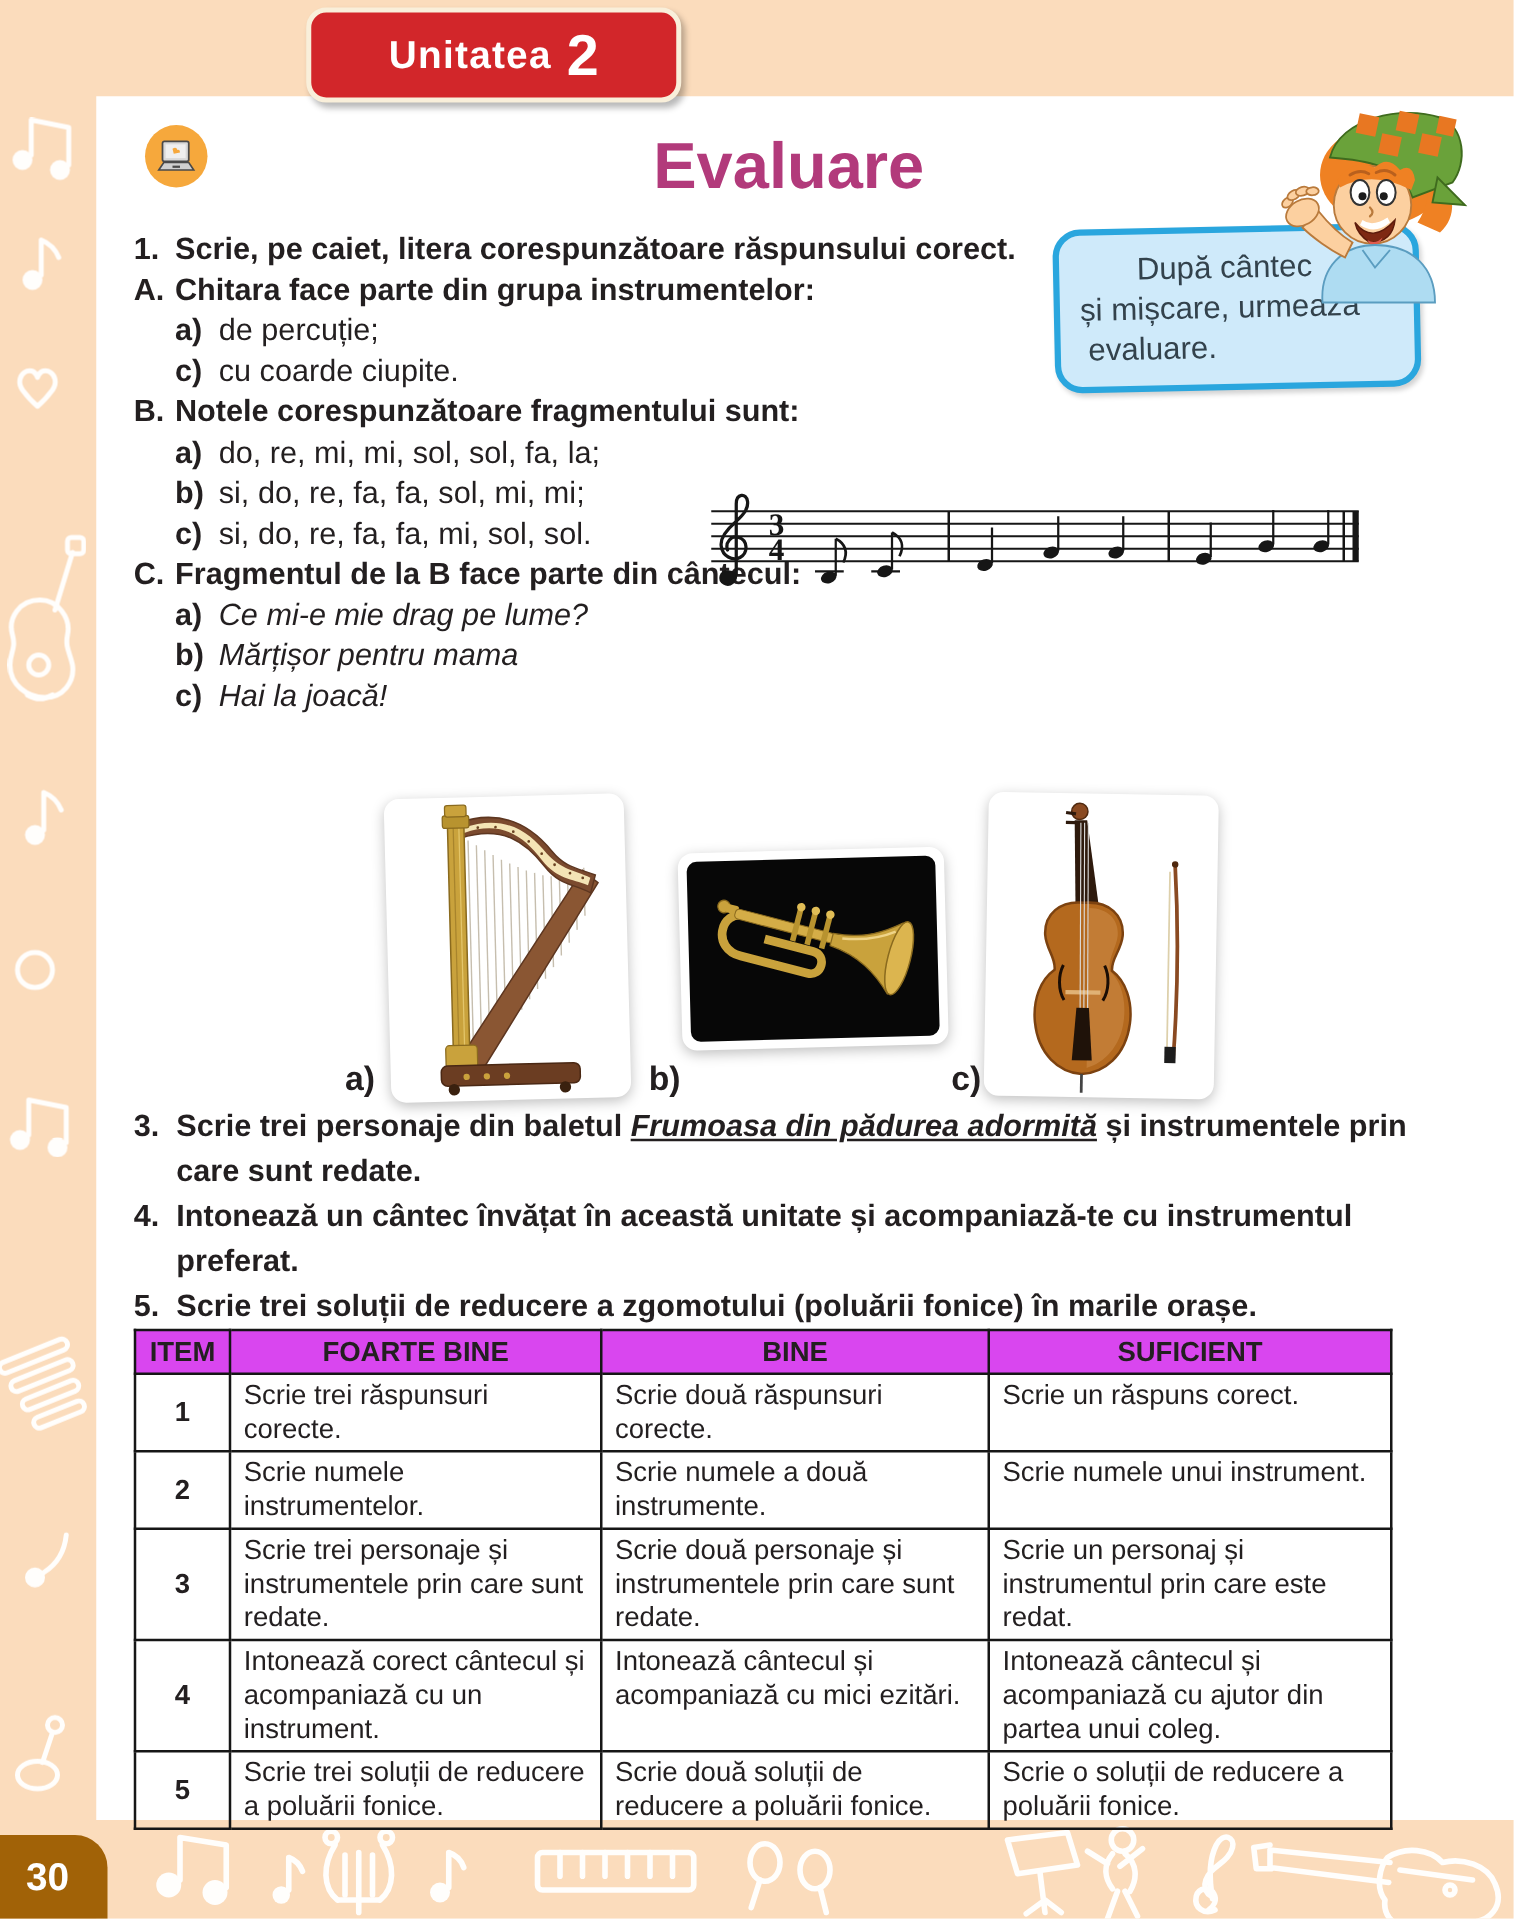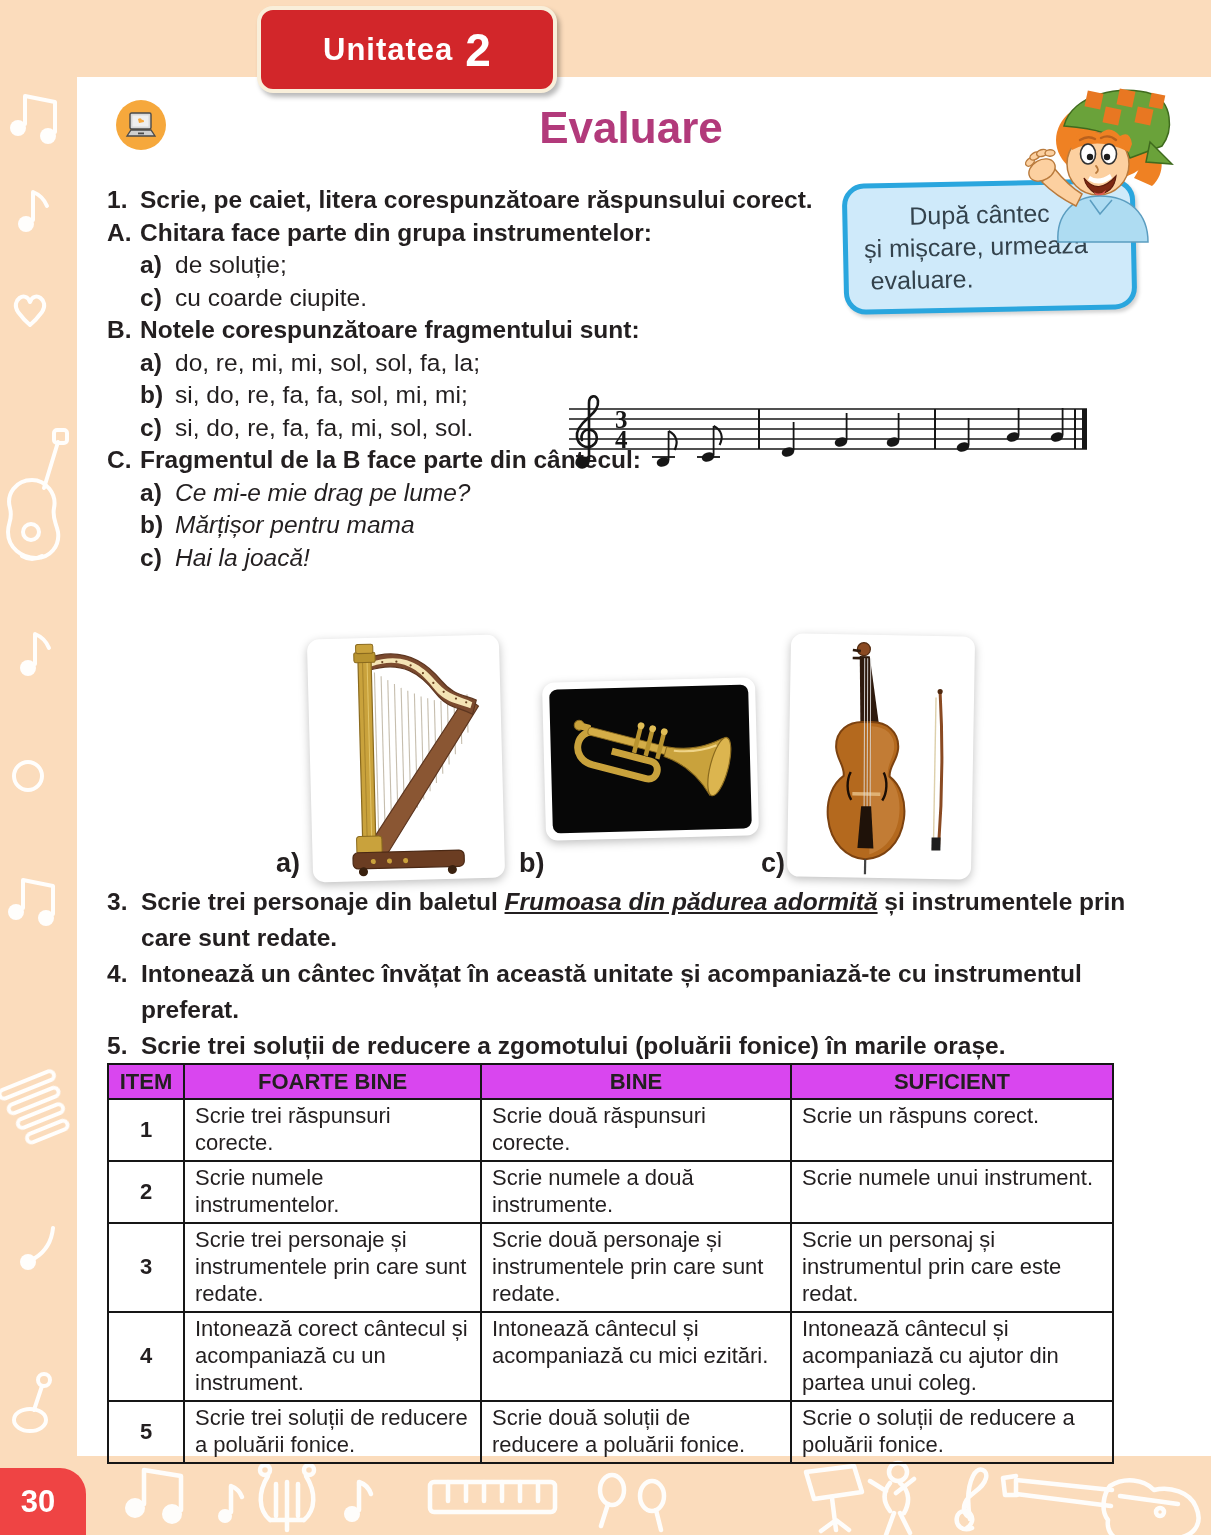--- a/index.html
+++ b/index.html
@@ -8,37 +8,37 @@
     background:#ffffff;color:#231f20;
     font-family:"Liberation Sans","DejaVu Sans",sans-serif;
   }
   .band{position:absolute;background:#fbdcbc;}
   .strip-left{left:0;top:0;width:77px;height:1535px;}
   .band-top{left:0;top:0;width:1211px;height:77px;}
   .band-bottom{left:0;top:1456px;width:1211px;height:79px;}
   .doodle-svg{position:absolute;left:0;top:0;}
 
   .unit-tab{
-    position:absolute;left:245px;top:6px;width:300px;height:87px;
+    position:absolute;left:245px;top:6px;width:300px;height:76px;
     background:#d2262a;border:4px solid #f9efda;border-radius:16px;
     box-shadow:3px 4px 5px rgba(0,0,0,.28);
     display:flex;align-items:center;justify-content:center;gap:12px;
-    color:#fff;box-sizing:border-box;margin-left:12px;
+    color:#fff;box-sizing:border-box;
   }
   .unit-label{font-size:31px;font-weight:bold;letter-spacing:1px;}
   .unit-number{font-size:46px;font-weight:bold;}
 
   .icon-circle{
     position:absolute;left:116px;top:100px;width:50px;height:50px;border-radius:50%;
     background:#f6a83c;display:flex;align-items:center;justify-content:center;
   }
 
   .page-title{
     position:absolute;left:331px;top:103px;width:600px;text-align:center;
-    font-size:44px;font-weight:bold;color:#b23a7b;
+    font-size:52px;font-weight:bold;color:#b23a7b;
   }
 
   .bubble{
     position:absolute;left:843px;top:181px;width:293px;height:131px;
     background:#cfeafa;border:5px solid #2aa6de;border-radius:22px;
     transform:rotate(-1.2deg);box-sizing:border-box;
     box-shadow:2px 3px 4px rgba(0,0,0,.18);
   }
   .bubble-text{padding:12px 8px 0 16px;font-size:25px;line-height:32px;color:#33424c;}
   .bubble-l1{padding-left:46px;}
@@ -75,21 +75,21 @@
     border-collapse:collapse;font-size:22px;table-layout:fixed;
   }
   .rubric th,.rubric td{border:2.5px solid #161616;padding:2px 10px 4px 10px;line-height:27px;vertical-align:top;text-align:left;}
   .rubric th{background:#d946ef;text-align:center;font-weight:bold;padding:3px 4px;}
   .rubric td.item{ text-align:center;font-weight:bold;vertical-align:middle;}
   .col-item{width:76px;}
   .col-fb{width:297px;}
   .col-b{width:310px;}
 
   .page-num{
-    position:absolute;left:0;top:1468px;width:86px;height:67px;background:#ef4444;
+    position:absolute;left:0;top:1468px;width:86px;height:67px;background:#a16207;
     border-top-right-radius:26px;color:#fff;font-size:31px;font-weight:bold;
     display:flex;align-items:center;justify-content:center;padding-right:10px;box-sizing:border-box;
   }
 </style>
 </head>
 <body>
 
 <div class="band band-top"></div>
 <div class="band strip-left">
   <svg class="doodle-svg" width="77" height="1535" viewBox="0 0 77 1535">
@@ -216,21 +216,21 @@
     <ellipse cx="28" cy="80" rx="5" ry="3.4" transform="rotate(-42 28 80)"></ellipse>
     <ellipse cx="33" cy="74" rx="5.5" ry="3.4" transform="rotate(-30 33 74)"></ellipse>
     <ellipse cx="40" cy="71" rx="5.5" ry="3.4" transform="rotate(-16 40 71)"></ellipse>
     <ellipse cx="48" cy="71" rx="5" ry="3.2" transform="rotate(-4 48 71)"></ellipse>
   </g>
 </svg>
 
 <div class="qblock1">
   <span class="line lead"><span class="lab">1.</span><span>Scrie, pe caiet, litera corespunzătoare răspunsului corect.</span></span>
   <span class="line lead"><span class="lab">A.</span><span>Chitara face parte din grupa instrumentelor:</span></span>
-  <span class="line opt"><span class="olabel">a)</span><span>de soluție;</span></span>
+  <span class="line opt"><span class="olabel">a)</span><span>de percuție;</span></span>
   <span class="line opt"><span class="olabel">c)</span><span>cu coarde ciupite.</span></span>
   <span class="line lead"><span class="lab">B.</span><span>Notele corespunzătoare fragmentului sunt:</span></span>
   <span class="line opt"><span class="olabel">a)</span><span>do, re, mi, mi, sol, sol, fa, la;</span></span>
   <span class="line opt"><span class="olabel">b)</span><span>si, do, re, fa, fa, sol, mi, mi;</span></span>
   <span class="line opt"><span class="olabel">c)</span><span>si, do, re, fa, fa, mi, sol, sol.</span></span>
   <span class="line lead"><span class="lab">C.</span><span>Fragmentul de la B face parte din cântecul:</span></span>
   <span class="line opt"><span class="olabel">a)</span><span class="it">Ce mi-e mie drag pe lume?</span></span>
   <span class="line opt"><span class="olabel">b)</span><span class="it">Mărțișor pentru mama</span></span>
   <span class="line opt"><span class="olabel">c)</span><span class="it">Hai la joacă!</span></span>
 </div>

